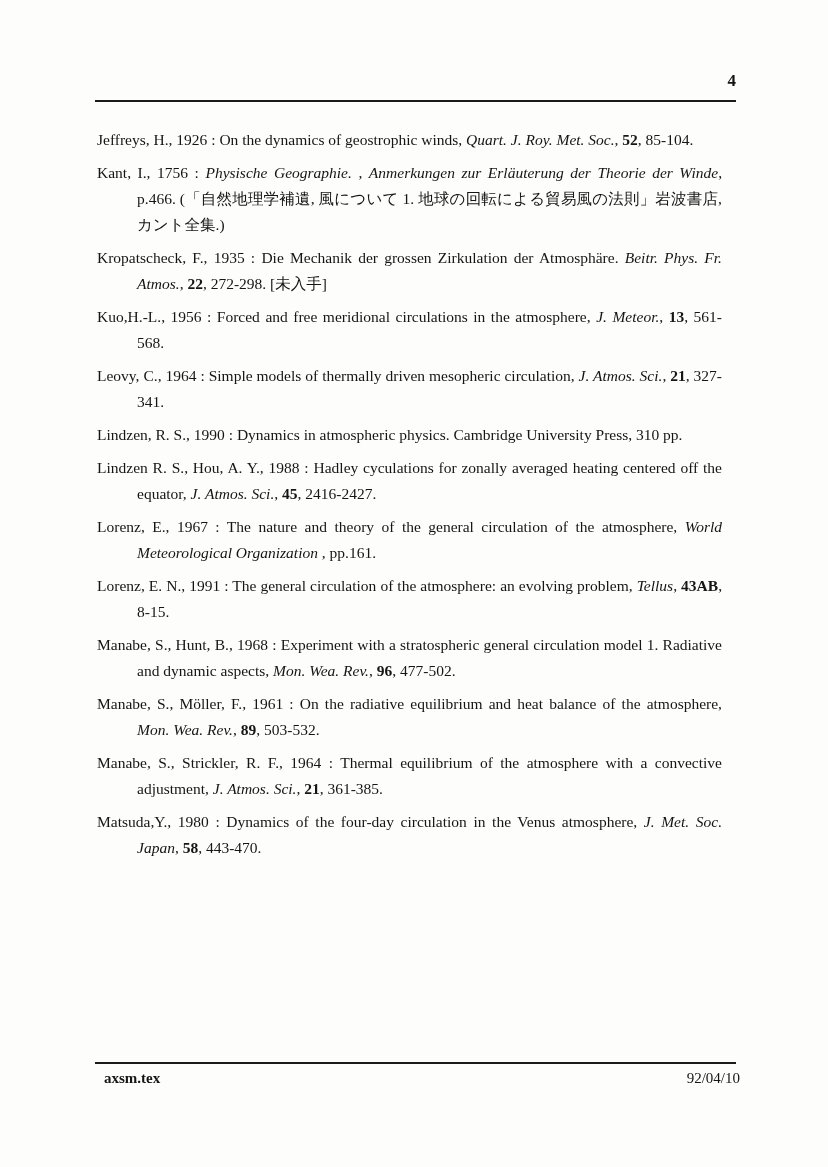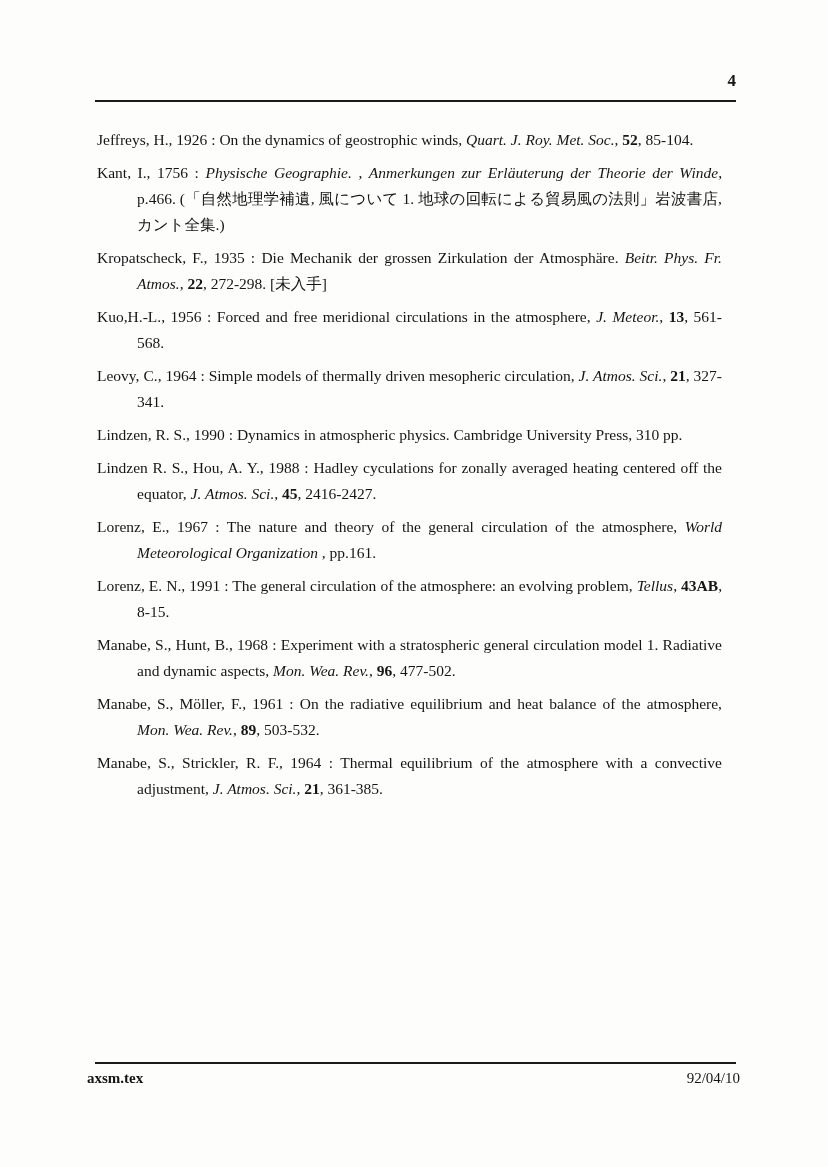--- a/index.html
+++ b/index.html
@@ -54,21 +54,21 @@
     position: absolute;
     top: 1062px;
     left: 95px;
     width: 641px;
     height: 2px;
     background: #1b1b1b;
   }
   .footer-left {
     position: absolute;
     top: 1069px;
-    left: 87px;
+    left: 104px;
     font-weight: bold;
     font-size: 15px;
     line-height: 1.3;
   }
   .footer-right {
     position: absolute;
     top: 1069px;
     right: 88px;
     font-weight: normal;
     font-size: 15px;
@@ -88,18 +88,19 @@
       <p class="ref-entry"><span class="seg-roman">Kropatscheck, F., 1935 : Die Mechanik der grossen Zirkulation der Atmosphäre. </span><span class="seg-italic">Beitr. Phys. Fr. Atmos.</span><span class="seg-roman">, </span><span class="seg-bold">22</span><span class="seg-roman">, 272-298. [未入手]</span></p>
       <p class="ref-entry"><span class="seg-roman">Kuo,H.-L., 1956 : Forced and free meridional circulations in the atmosphere, </span><span class="seg-italic">J. Meteor.</span><span class="seg-roman">, </span><span class="seg-bold">13</span><span class="seg-roman">, 561-568.</span></p>
       <p class="ref-entry"><span class="seg-roman">Leovy, C., 1964 : Simple models of thermally driven mesopheric circulation, </span><span class="seg-italic">J. Atmos. Sci.</span><span class="seg-roman">, </span><span class="seg-bold">21</span><span class="seg-roman">, 327-341.</span></p>
       <p class="ref-entry"><span class="seg-roman">Lindzen, R. S., 1990 : Dynamics in atmospheric physics.  Cambridge University Press, 310 pp.</span></p>
       <p class="ref-entry"><span class="seg-roman">Lindzen R. S., Hou, A. Y., 1988 : Hadley cyculations for zonally averaged heating centered off the equator, </span><span class="seg-italic">J. Atmos. Sci.</span><span class="seg-roman">, </span><span class="seg-bold">45</span><span class="seg-roman">, 2416-2427.</span></p>
       <p class="ref-entry"><span class="seg-roman">Lorenz, E., 1967 : The nature and theory of the general circulation of the atmosphere, </span><span class="seg-italic">World Meteorological Organization </span><span class="seg-roman">, pp.161.</span></p>
       <p class="ref-entry"><span class="seg-roman">Lorenz, E. N., 1991 : The general circulation of the atmosphere: an evolving problem, </span><span class="seg-italic">Tellus</span><span class="seg-roman">, </span><span class="seg-bold">43AB</span><span class="seg-roman">, 8-15.</span></p>
       <p class="ref-entry"><span class="seg-roman">Manabe, S., Hunt, B., 1968 : Experiment with a stratospheric general circulation model 1. Radiative and dynamic aspects, </span><span class="seg-italic">Mon. Wea. Rev.</span><span class="seg-roman">, </span><span class="seg-bold">96</span><span class="seg-roman">, 477-502.</span></p>
       <p class="ref-entry"><span class="seg-roman">Manabe, S., Möller, F., 1961 : On the radiative equilibrium and heat balance of the atmosphere, </span><span class="seg-italic">Mon. Wea. Rev.</span><span class="seg-roman">, </span><span class="seg-bold">89</span><span class="seg-roman">, 503-532.</span></p>
       <p class="ref-entry"><span class="seg-roman">Manabe, S., Strickler, R. F., 1964 : Thermal equilibrium of the atmosphere with a convective adjustment, </span><span class="seg-italic">J. Atmos. Sci.</span><span class="seg-roman">, </span><span class="seg-bold">21</span><span class="seg-roman">, 361-385.</span></p>
+      <p class="ref-entry"><span class="seg-roman">Matsuda,Y., 1980 : Dynamics of the four-day circulation in the Venus atmosphere, </span><span class="seg-italic">J. Met. Soc. Japan</span><span class="seg-roman">, </span><span class="seg-bold">58</span><span class="seg-roman">, 443-470.</span></p>
     </div>
 
   <div class="footer-rule"></div>
   <div class="footer-left">axsm.tex</div>
   <div class="footer-right">92/04/10</div>
 </div>
 
 </body></html>

